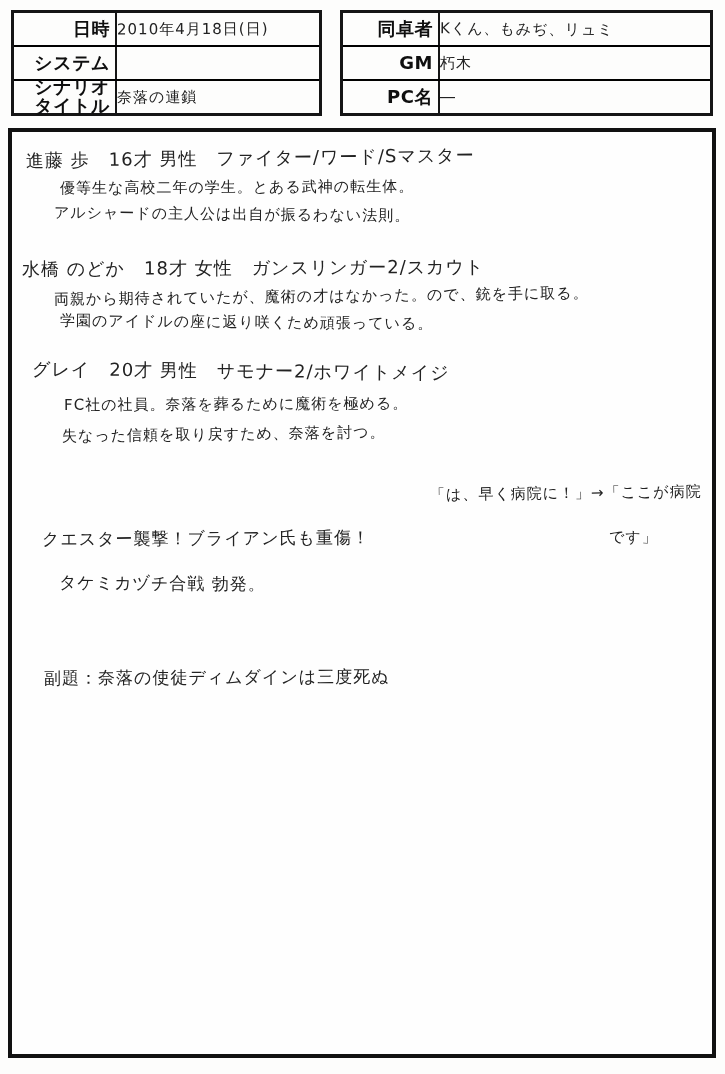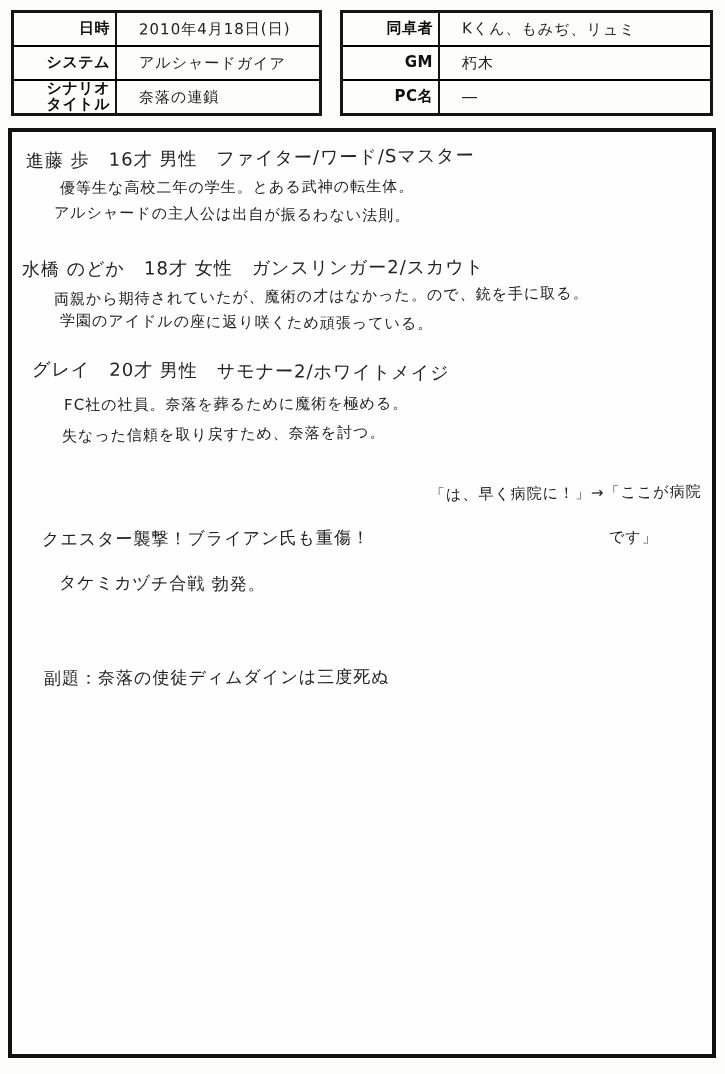--- a/index.html
+++ b/index.html
@@ -19,29 +19,29 @@
   }
   .meta-table.left{left:11px;width:311px;}
   .meta-table.right{left:340px;width:373px;}
   .mrow{flex:1;display:flex;min-height:0;box-sizing:border-box;}
   .mrow + .mrow{border-top:2px solid #000000;}
   .mlabel{
     box-sizing:border-box;
     border-right:2px solid #151515;
     display:flex;align-items:center;justify-content:flex-end;
     padding:0 5px 0 2px;
-    font-weight:bold;font-size:15px;color:#0f0f0f;
+    font-weight:bold;font-size:18px;color:#0f0f0f;
     text-align:right;white-space:pre-line;line-height:1.05;
     letter-spacing:0.5px;
   }
   .meta-table.left .mlabel{width:103px;}
   .meta-table.right .mlabel{width:97px;}
   .mvalue{
     flex:1;display:flex;align-items:center;
-    padding-left:22px;box-sizing:border-box;
+    padding-left:0;box-sizing:border-box;
   }
 
   
   .hand{
     color:#222;
     font-size:15px;
     letter-spacing:1px;
     white-space:nowrap;
   }
   .r1{transform:rotate(-0.7deg);}
@@ -67,23 +67,20 @@
 
   <div class="meta-table left">
     <div class="mrow">
       <div class="mlabel">日時</div>
       <div class="mvalue">
         <span class="hand r3">2010年4月18日(日)</span>
       </div>
     </div>
     <div class="mrow">
       <div class="mlabel">システム</div>
-      <div class="mvalue">
-        <span class="hand r2">アルシャードガイア</span>
-      </div>
     </div>
     <div class="mrow">
       <div class="mlabel">シナリオ
 タイトル</div>
       <div class="mvalue">
         <span class="hand r3">奈落の連鎖</span>
       </div>
     </div>
   </div>
 

